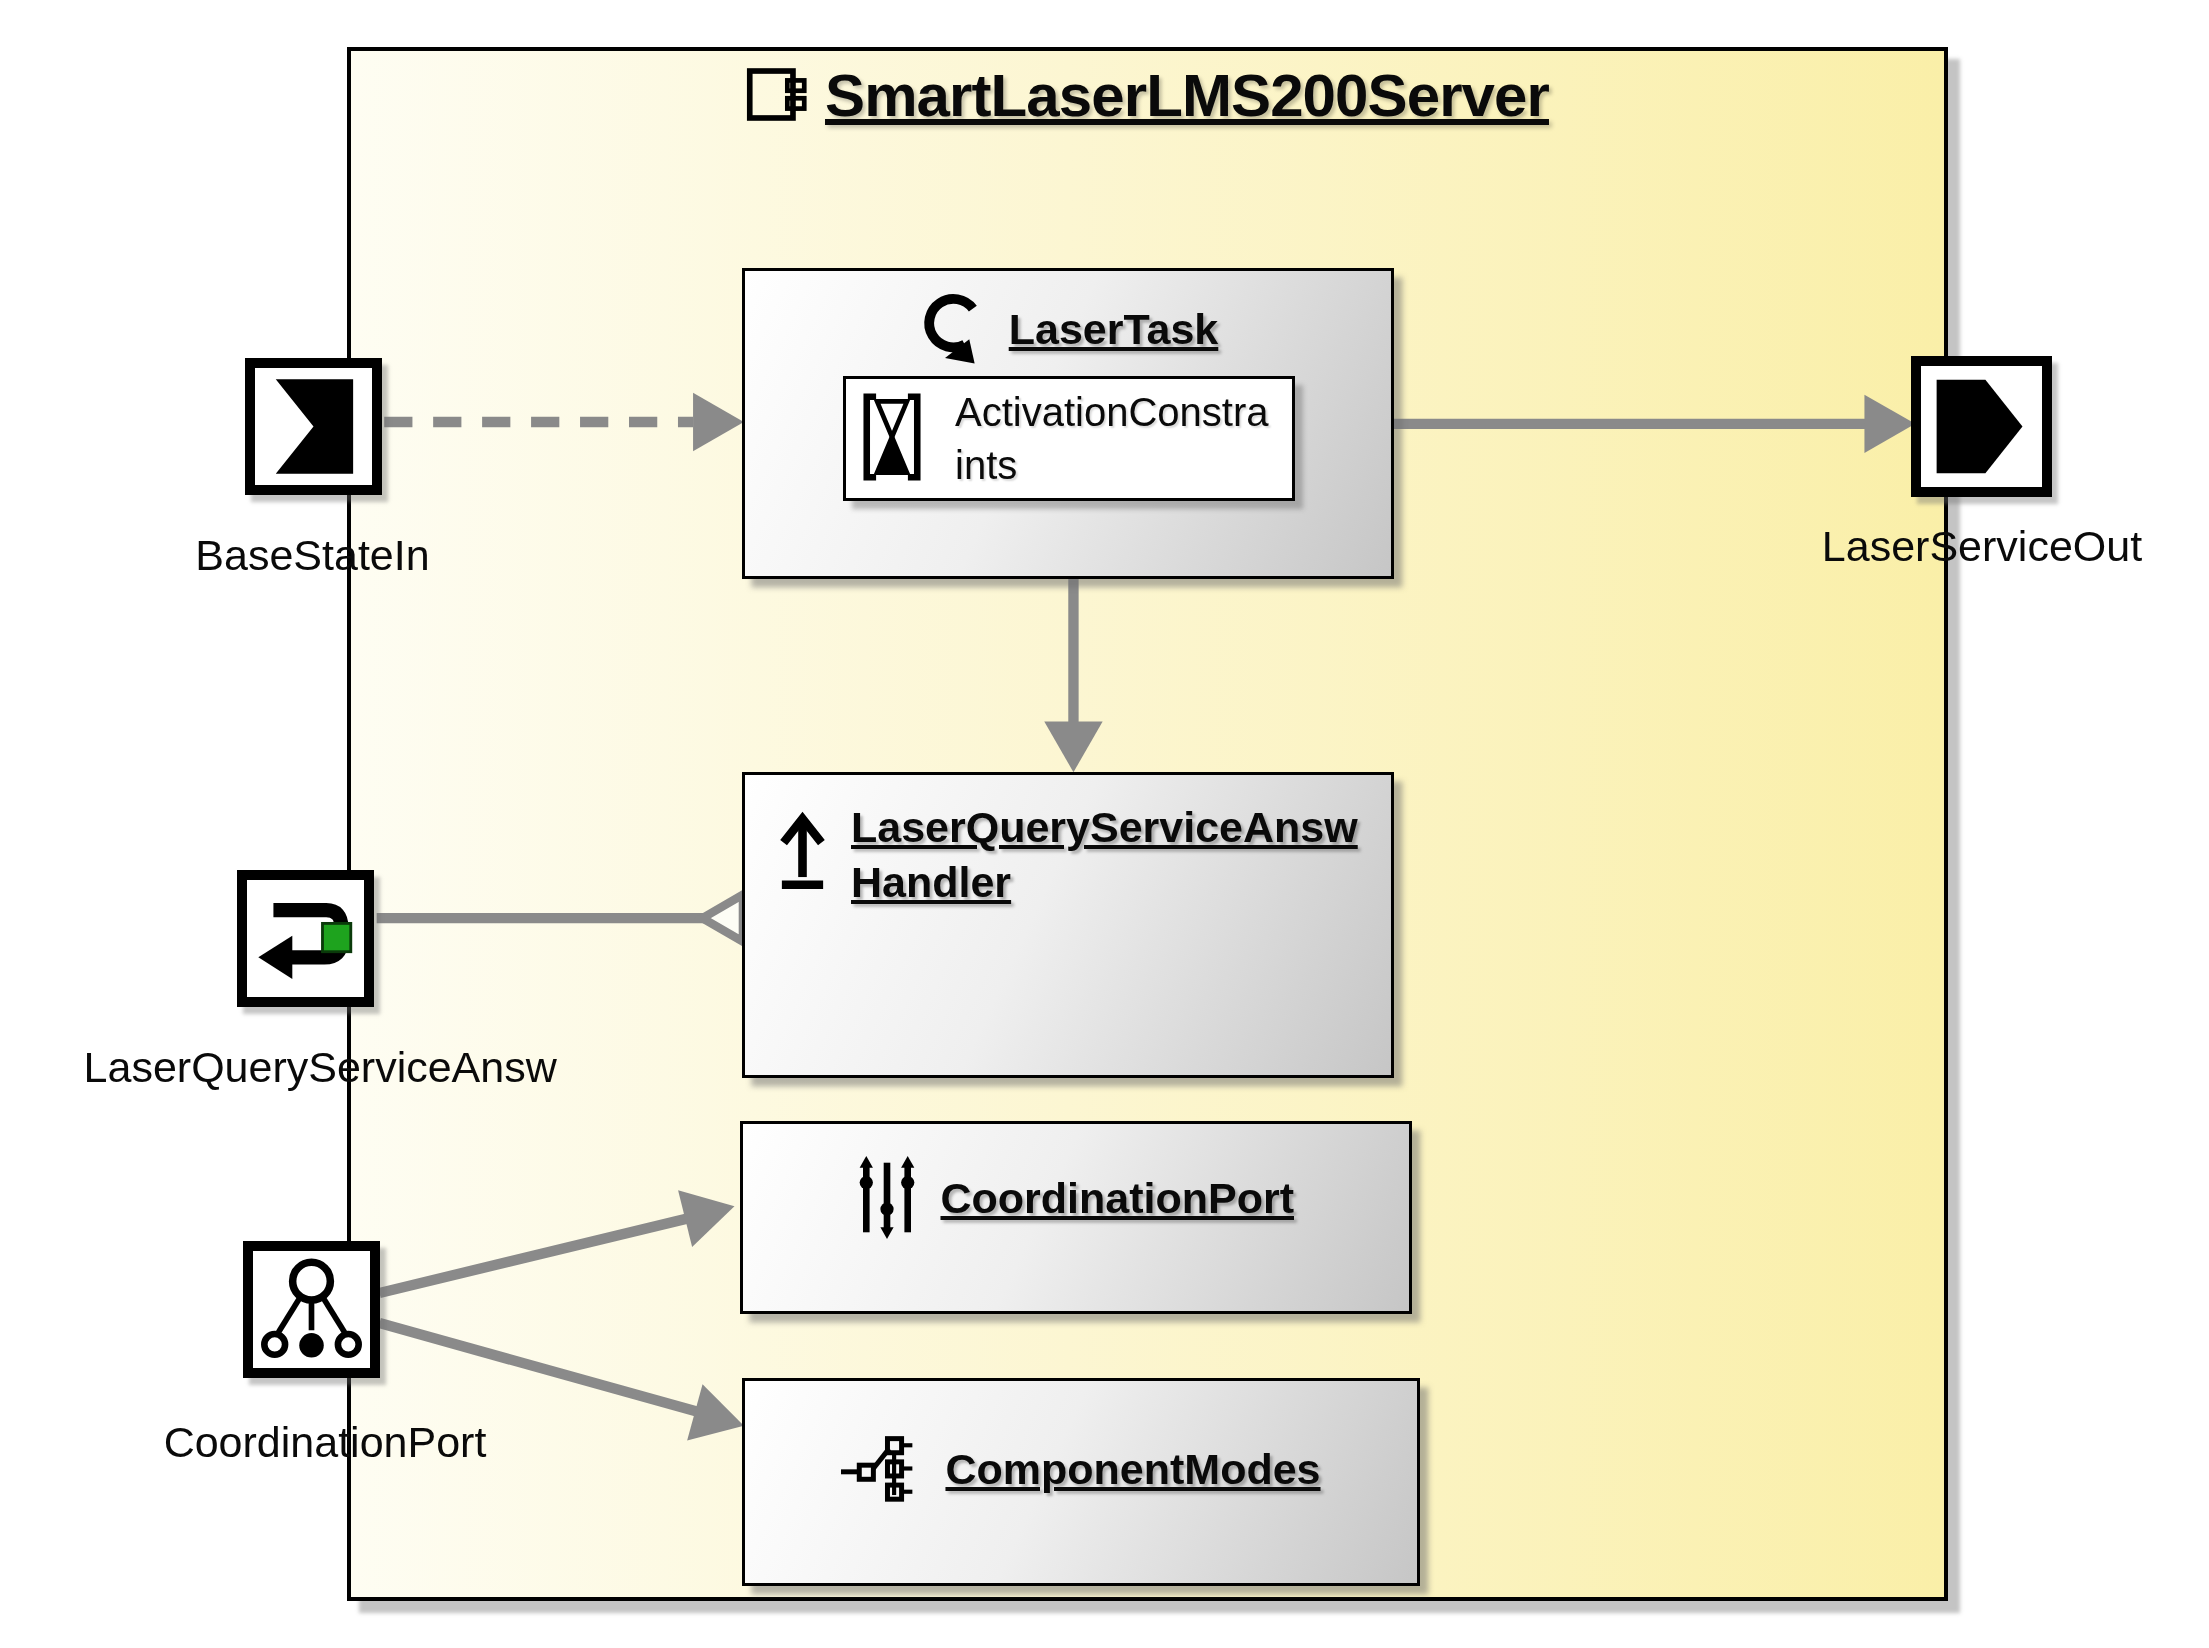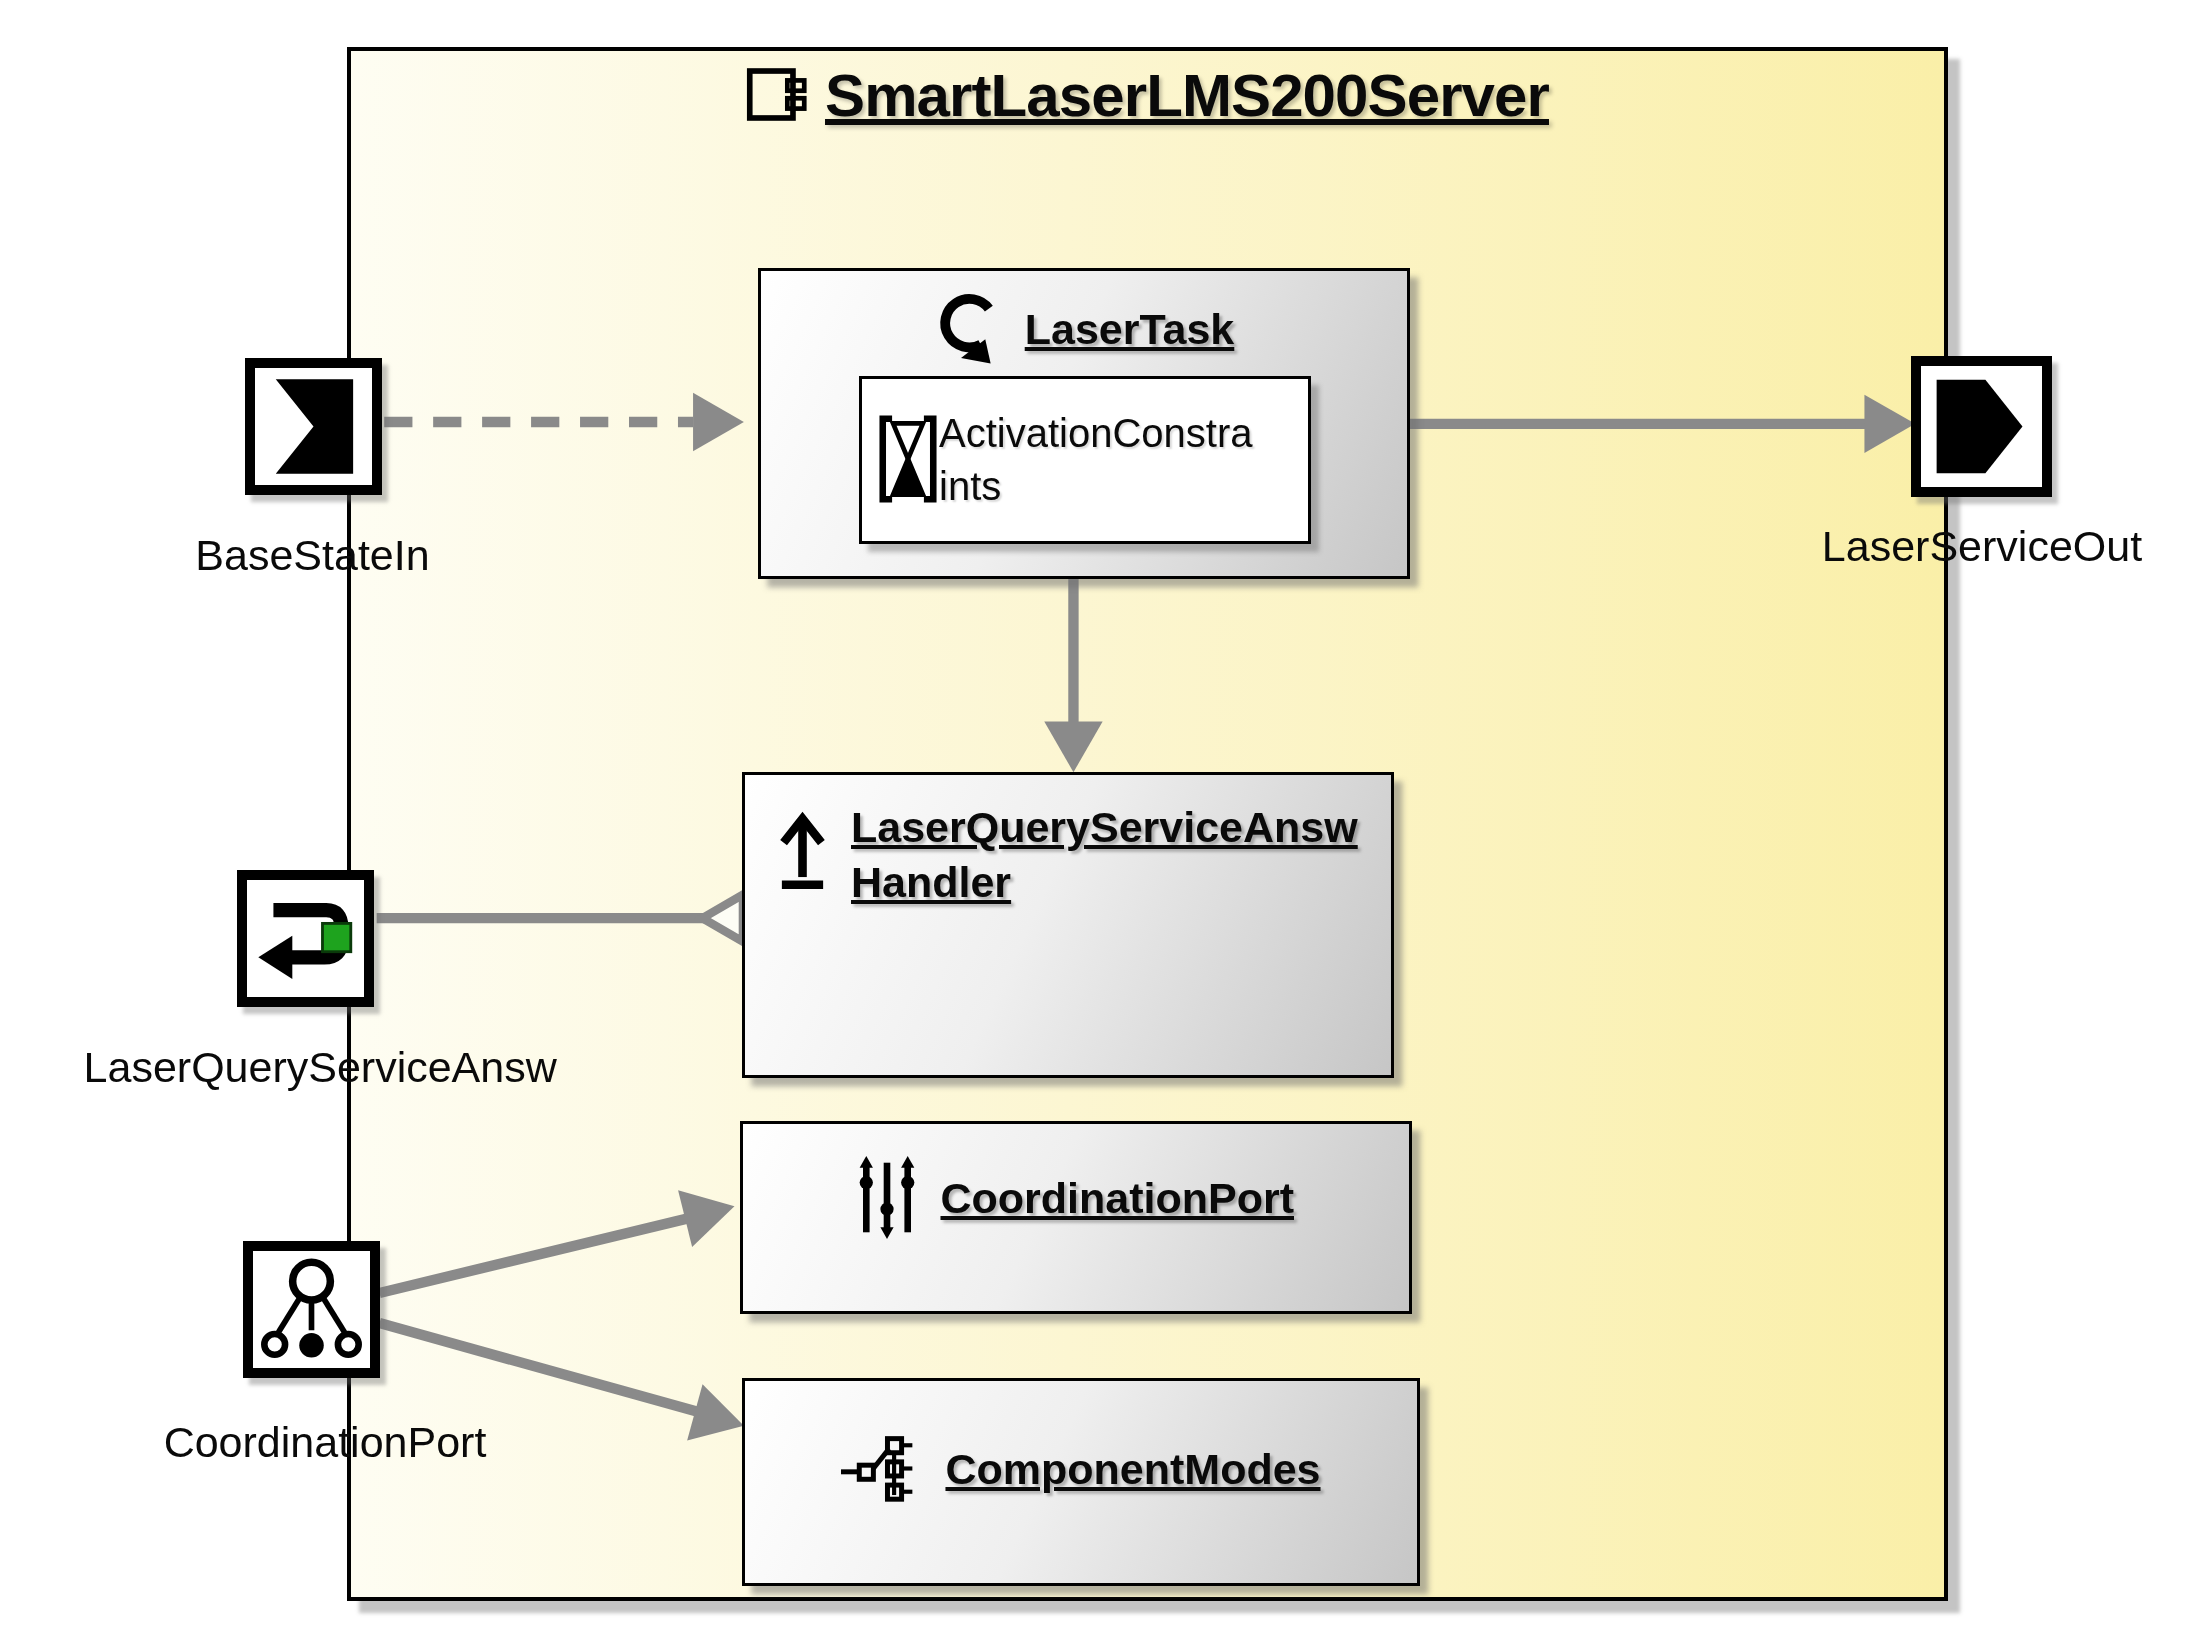--- a/index.html
+++ b/index.html
@@ -27,28 +27,28 @@
   }
 
   
   .ebox {
     border:3.8px solid #000;
     background:linear-gradient(115deg, #ffffff 0%, #efefef 45%, #c6c6c6 100%);
     box-shadow:9.4px 9.4px 5.6px rgba(110,110,110,.5);
   }
   .ebox-title { font-size:43px; font-weight:bold; text-shadow:2.8px 2.8px 2.8px rgba(0,0,0,.26); }
 
-  .lasertask { left:758px; top:268px; width:652px; height:311px; }
+  .lasertask { left:742px; top:268px; width:652px; height:311px; }
   .lasertask-titlerow { margin-top:17px; display:flex; align-items:center; justify-content:center; gap:19px; }
 
   .acbox {
-    left:98px; top:105px; width:452px; height:168px;
+    left:98px; top:105px; width:452px; height:125px;
     background:#ffffff; border:3.8px solid #000;
     box-shadow:8.5px 8.5px 4.7px rgba(110,110,110,.45);
-    display:flex; align-items:center; gap:2px; padding-left:17px;
+    display:flex; align-items:center; gap:34px; padding-left:17px;
   }
   .acbox-label {
     font-size:40px; line-height:53px; width:315px;
     word-break:break-all; text-shadow:1.9px 1.9px 1.9px rgba(0,0,0,.15);
   }
 
   .handler { left:742px; top:772px; width:652px; height:306px;
     display:flex; align-items:flex-start; gap:21px; padding:24.5px 19px 0 30px; }
   .handler-title { width:513px; line-height:55px; word-break:break-all; }
 

